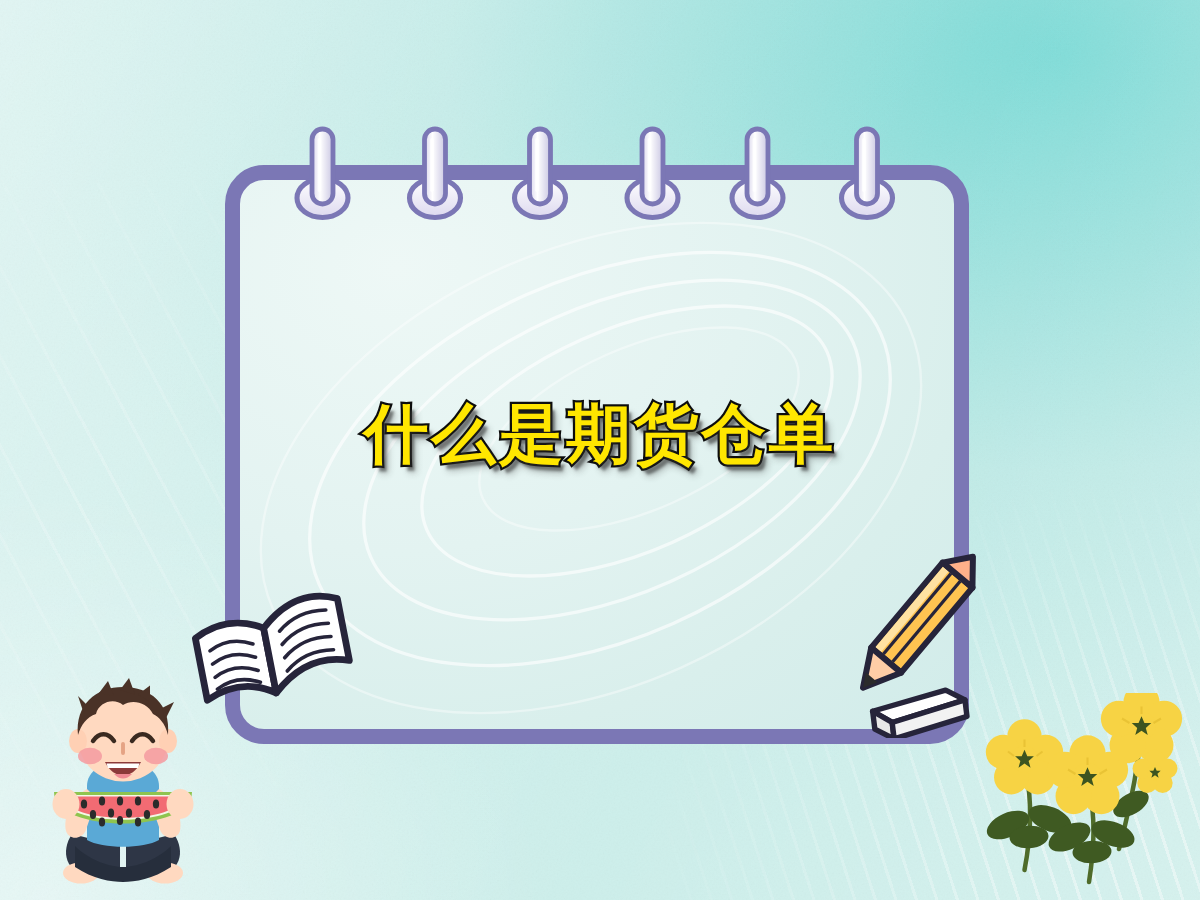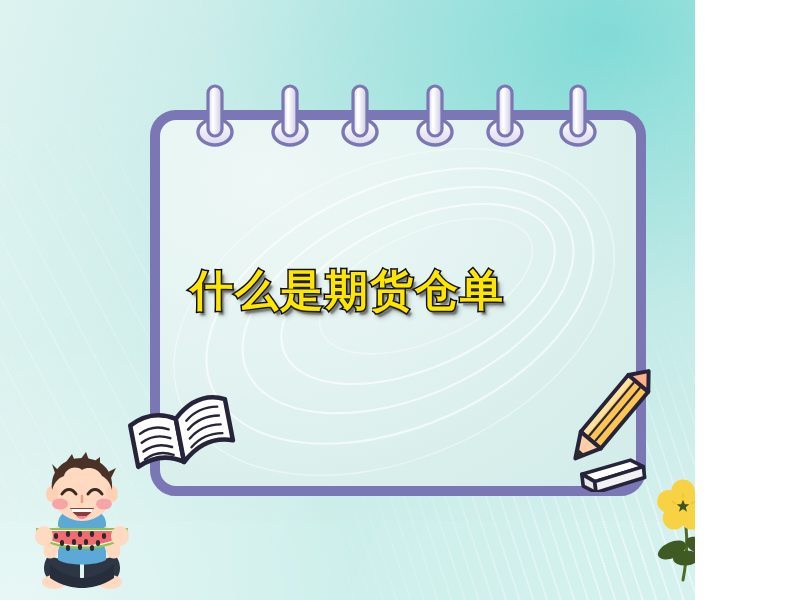--- a/index.html
+++ b/index.html
@@ -7,25 +7,24 @@
     margin: 0;
     padding: 0;
     background: #ffffff;
   }
   body {
     font-family: "DejaVu Sans", "Liberation Sans", sans-serif;
   }
 
   #slide {
     position: relative;
-    width: 660px;
+    width: 800px;
     height: 600px;
     overflow: hidden;
     background: #b6e6e2;
-    padding-left: 35px;
   }
 
   
   .bg-base {
     position: absolute;
     inset: 0;
     background:
       radial-gradient(ellipse 700px 480px at 88% 6%, #7fdcd8 0%, #9ce2de 28%, #bdeae6 58%, #cdefeb 100%);
   }
   .bg-wash {

